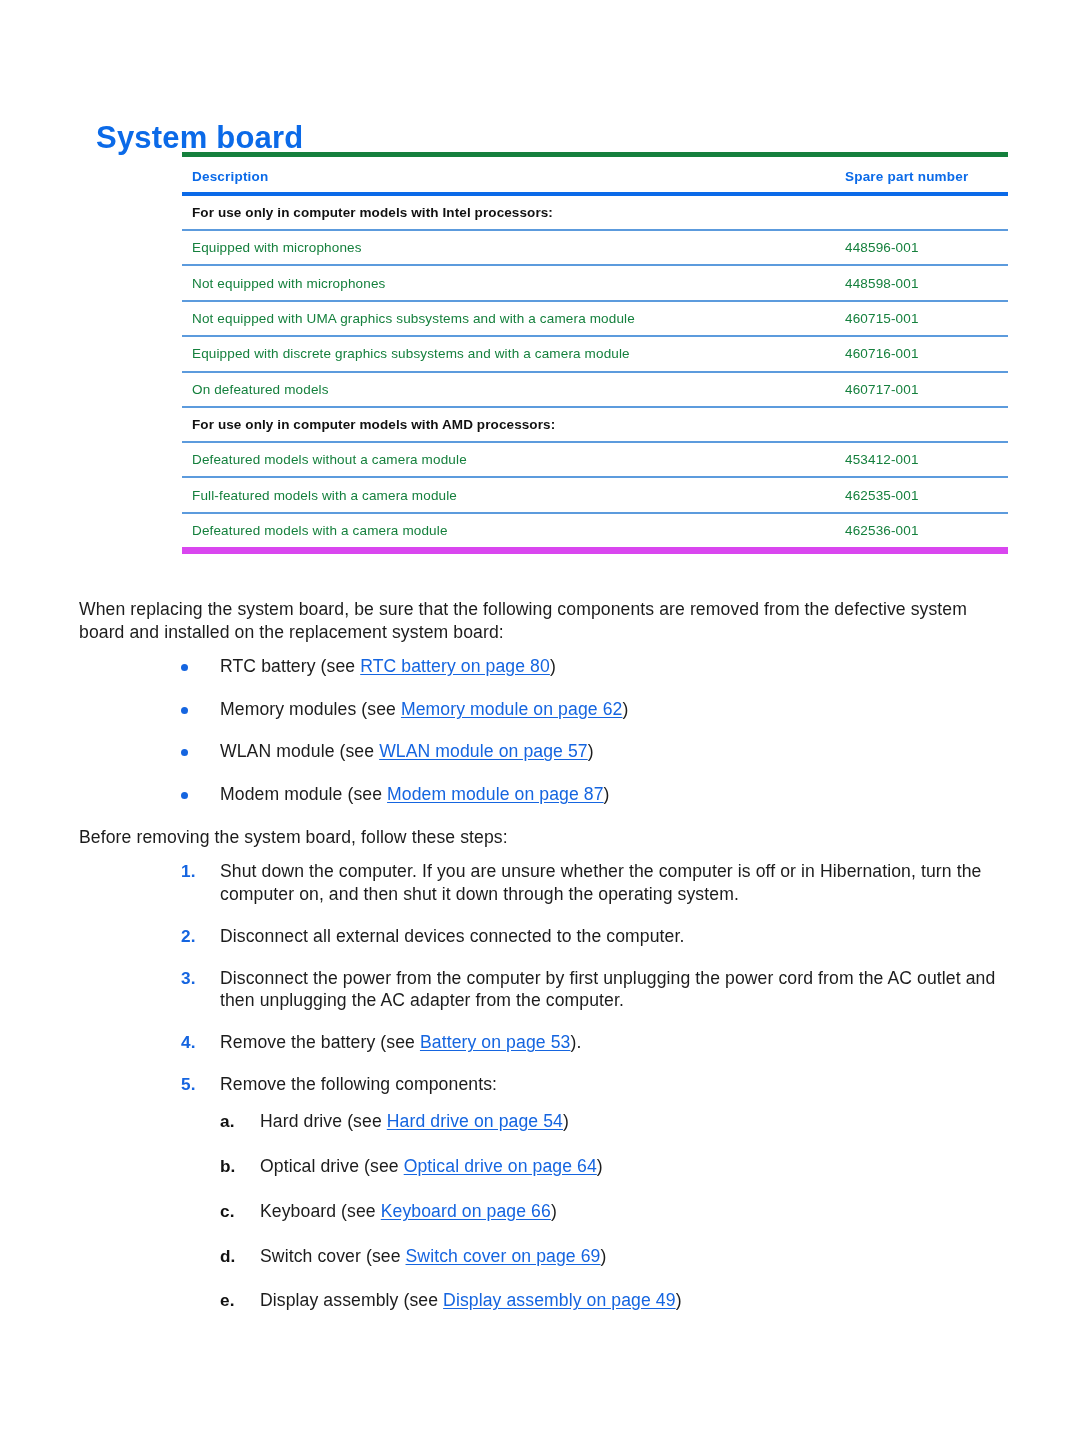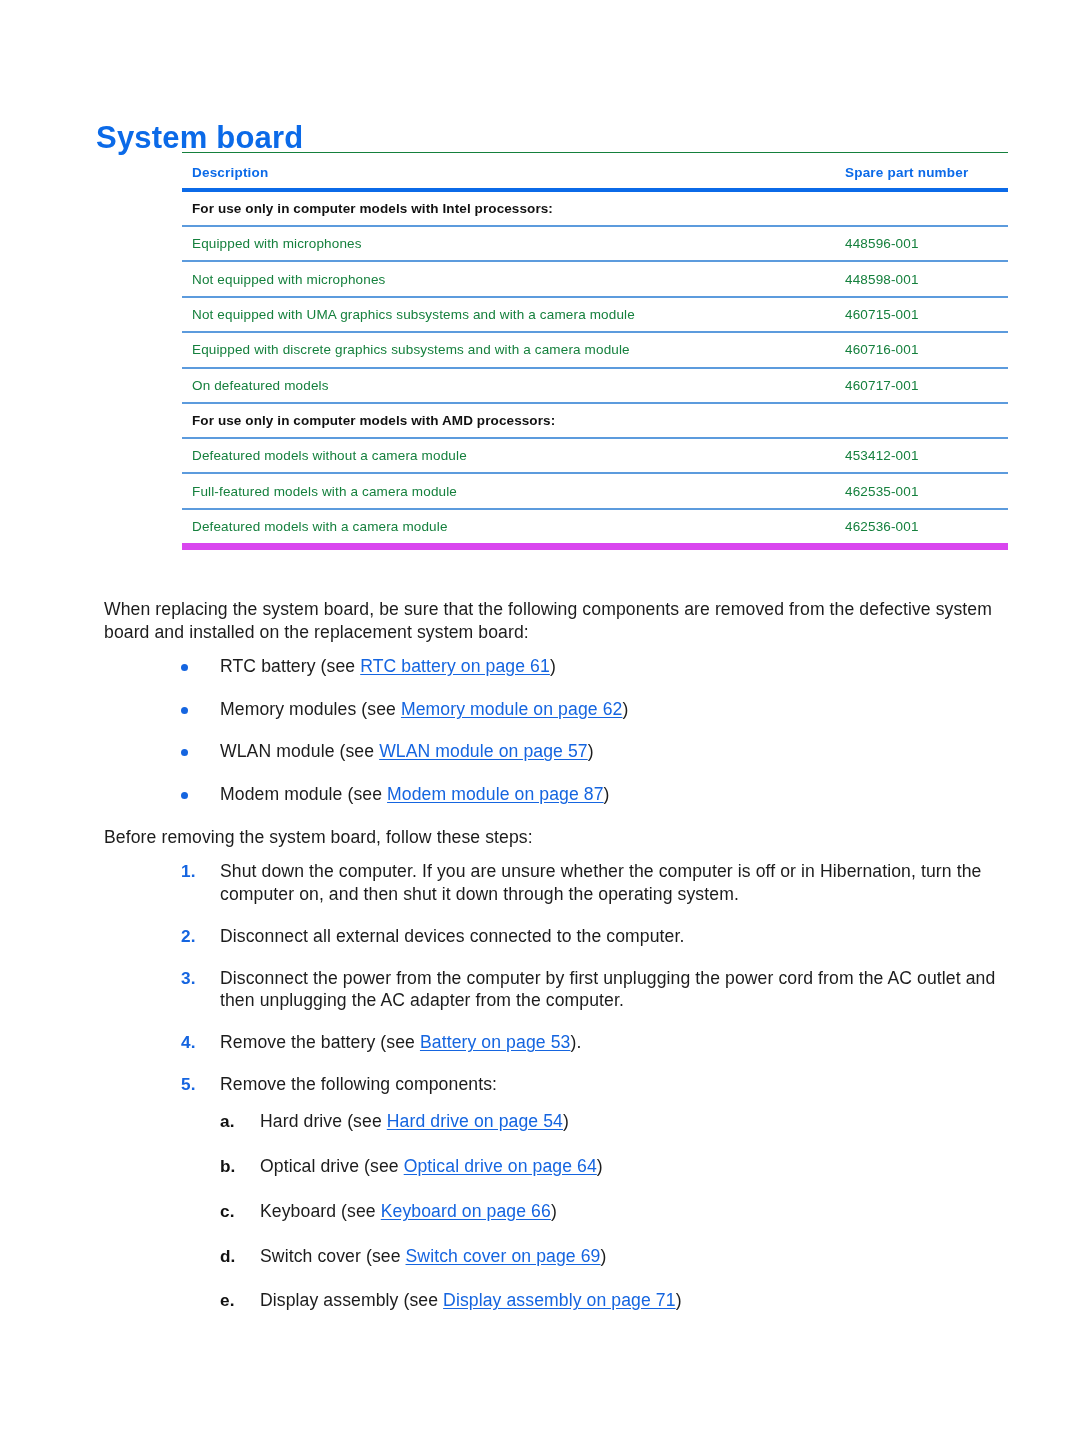--- a/index.html
+++ b/index.html
@@ -50,21 +50,21 @@
   }
   .col-desc { width: 651px; }
   .col-part { width: 175px; }
 
   .row-header td {
     color: #0b6ae8;
     font-weight: bold;
     font-size: 13.5px;
     letter-spacing: 0.2px;
     height: 32px;
-    border-top: 1px solid #15803d;
+    border-top: 5px solid #15803d;
     border-bottom: 4px solid #0b6ae8;
     padding-top: 3px;
   }
 
   .row-section td {
     font-weight: bold;
     font-size: 13.5px;
     color: #111111;
     height: 33px;
     border-bottom: 2px solid #5c9bdd;
@@ -91,21 +91,21 @@
   
   .content {
     position: absolute;
     left: 0;
     top: 598px;
     width: 1080px;
   }
 
   .para {
     margin: 0 0 11px 0;
-    padding-left: 104px;
+    padding-left: 79px;
     padding-right: 72px;
     font-size: 17.6px;
     line-height: 1.30;
     color: #1c1c1c;
     letter-spacing: 0.1px;
   }
 
   .bullet-list {
     list-style: none;
     margin: 0;
@@ -258,21 +258,21 @@
       </tr>
     </tbody>
   </table>
 
   <div class="content">
 
     <p class="para">When replacing the system board, be sure that the following components are removed from the defective system board and installed on the replacement system board:</p>
 
     <ul class="bullet-list">
       <li>
-        <span class="bullet-dot"></span><span>RTC battery (see </span><span class="doclink">RTC battery on page 61</span><span>)</span>
+        <span class="bullet-dot"></span><span>RTC battery (see </span><span class="doclink">RTC battery on page 80</span><span>)</span>
       </li>
       <li>
         <span class="bullet-dot"></span><span>Memory modules (see </span><span class="doclink">Memory module on page 62</span><span>)</span>
       </li>
       <li>
         <span class="bullet-dot"></span><span>WLAN module (see </span><span class="doclink">WLAN module on page 57</span><span>)</span>
       </li>
       <li>
         <span class="bullet-dot"></span><span>Modem module (see </span><span class="doclink">Modem module on page 87</span><span>)</span>
       </li>
@@ -303,21 +303,21 @@
           <li>
             <span class="alpha-marker">b.</span><span>Optical drive (see </span><span class="doclink">Optical drive on page 64</span><span>)</span>
           </li>
           <li>
             <span class="alpha-marker">c.</span><span>Keyboard (see </span><span class="doclink">Keyboard on page 66</span><span>)</span>
           </li>
           <li>
             <span class="alpha-marker">d.</span><span>Switch cover (see </span><span class="doclink">Switch cover on page 69</span><span>)</span>
           </li>
           <li>
-            <span class="alpha-marker">e.</span><span>Display assembly (see </span><span class="doclink">Display assembly on page 71</span><span>)</span>
+            <span class="alpha-marker">e.</span><span>Display assembly (see </span><span class="doclink">Display assembly on page 49</span><span>)</span>
           </li>
         </ol>
       </li>
     </ol>
   </div>
 
 
 </div>
 
 </body></html>

